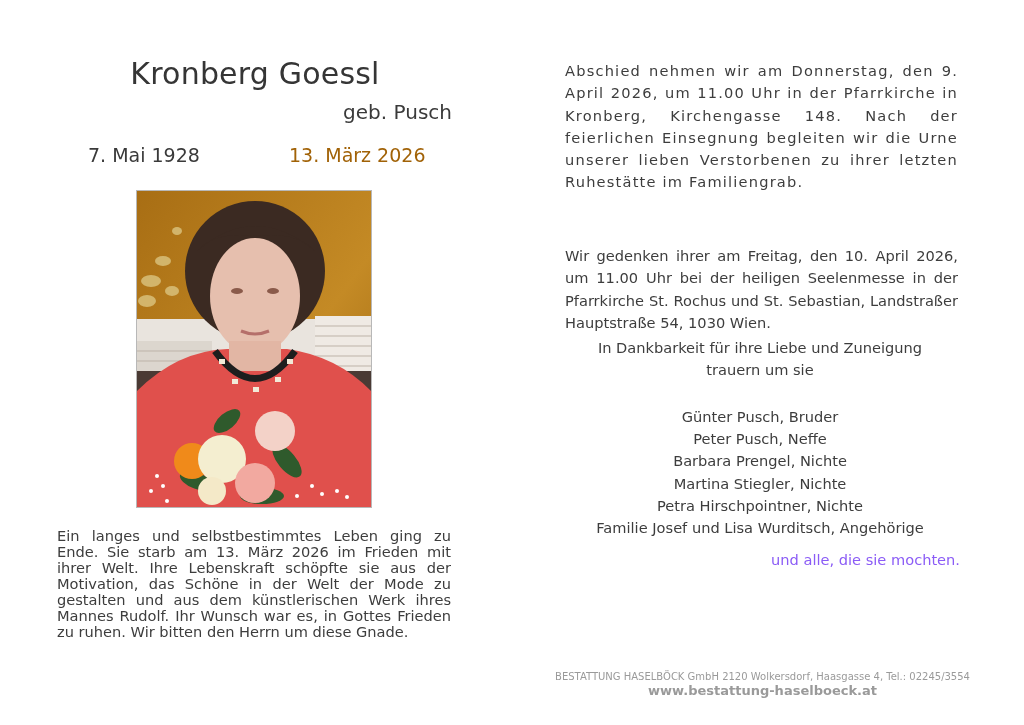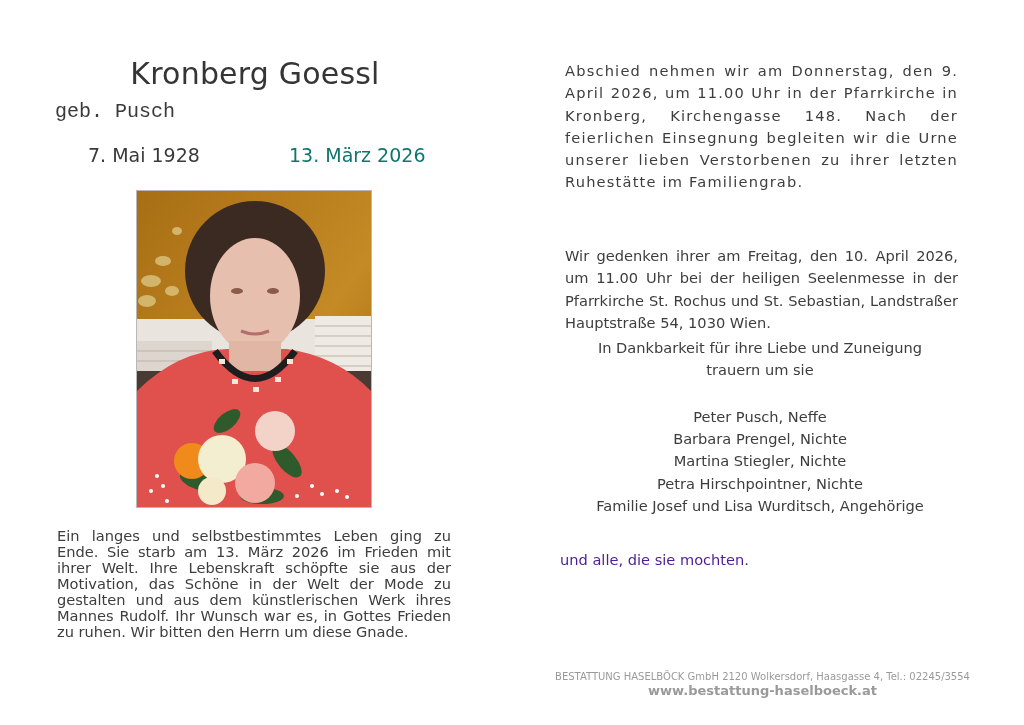--- a/index.html
+++ b/index.html
@@ -2,44 +2,44 @@
 <html><head>
   <meta charset="utf-8">
   <style>
     html, body { margin: 0; padding: 0; }
     body {
       width: 1024px; height: 725px; background: #ffffff; position: relative; overflow: hidden;
       font-family: "DejaVu Sans", sans-serif; color: #3d3d3d;
     }
     .abs { position: absolute; }
     .name { left: 60px; width: 390px; top: 56px; text-align: center; font-size: 30px; color: #353535; letter-spacing: 0.2px; }
-    .maiden { left: 55px; width: 390px; top: 100px; text-align: left; font-size: 20px; color: #3a3a3a; font-family: Liberation Mono, monospace; }
+    .maiden { left: 62px; width: 390px; top: 100px; text-align: right; font-size: 20px; color: #3a3a3a; }
     .date-born { left: 88px; top: 144px; font-size: 19px; color: #3a3a3a; }
-    .date-died { left: 289px; top: 144px; font-size: 19px; color: #0f766e; }
+    .date-died { left: 289px; top: 144px; font-size: 19px; color: #a16207; }
     .photo {
       left: 136px; top: 190px; width: 234px; height: 316px; border: 1px solid #b8b8b8;
       overflow: hidden; background: #b37a1a;
     }
     .photo svg { display: block; }
     .bio {
       left: 57px; top: 528px; width: 394px; font-size: 14.6px; line-height: 16px;
       text-align: justify; color: #3d3d3d;
     }
     .bio p { margin: 0; }
     .right-par {
       left: 565px; width: 393px; font-size: 14.6px; line-height: 22.3px;
       text-align: justify; color: #3d3d3d;
     }
     .right-par p { margin: 0; text-align-last: left; }
     .p1 { top: 60px; letter-spacing: 1.2px; }
     .p2 { top: 213px; margin-top: 32px; }
     .thanks { left: 560px; width: 400px; top: 337px; text-align: center; font-size: 14.6px; line-height: 22.3px; color: #3d3d3d; }
     .mourners { left: 560px; width: 400px; top: 406px; text-align: center; font-size: 14.6px; line-height: 22.2px; color: #3d3d3d; }
     .mourners div { white-space: nowrap; }
-    .closing { left: 560px; width: 400px; top: 551px; text-align: left; font-size: 14.6px; color: #4c1d95; }
+    .closing { left: 560px; width: 400px; top: 551px; text-align: right; font-size: 14.6px; color: #8b5cf6; }
     .footer { left: 540px; width: 445px; top: 670px; text-align: center; font-size: 10px; color: #9a9a9a; line-height: 14px; }
     .footer .l2 { font-size: 13px; font-weight: bold; }
   </style>
 </head>
 <body>
 
 <div class="abs name">Kronberg Goessl</div>
 <div class="abs maiden">geb. Pusch</div>
 <div class="abs date-born">7. Mai 1928</div>
 <div class="abs date-died">13. März 2026</div>
@@ -137,20 +137,21 @@
 <div class="abs right-par p2">
   <p>Wir gedenken ihrer am Freitag, den 10. April 2026, um 11.00 Uhr bei der heiligen Seelenmesse in der Pfarrkirche St. Rochus und St. Sebastian, Landstraßer Hauptstraße 54, 1030 Wien.</p>
 </div>
 
 <div class="abs thanks">
   <div>In Dankbarkeit für ihre Liebe und Zuneigung</div>
   <div>trauern um sie</div>
 </div>
 
 <div class="abs mourners">
+  <div>Günter Pusch, Bruder</div>
   <div>Peter Pusch, Neffe</div>
   <div>Barbara Prengel, Nichte</div>
   <div>Martina Stiegler, Nichte</div>
   <div>Petra Hirschpointner, Nichte</div>
   <div>Familie Josef und Lisa Wurditsch, Angehörige</div>
 </div>
 
 <div class="abs closing">und alle, die sie mochten.</div>
 
 <div class="abs footer">

